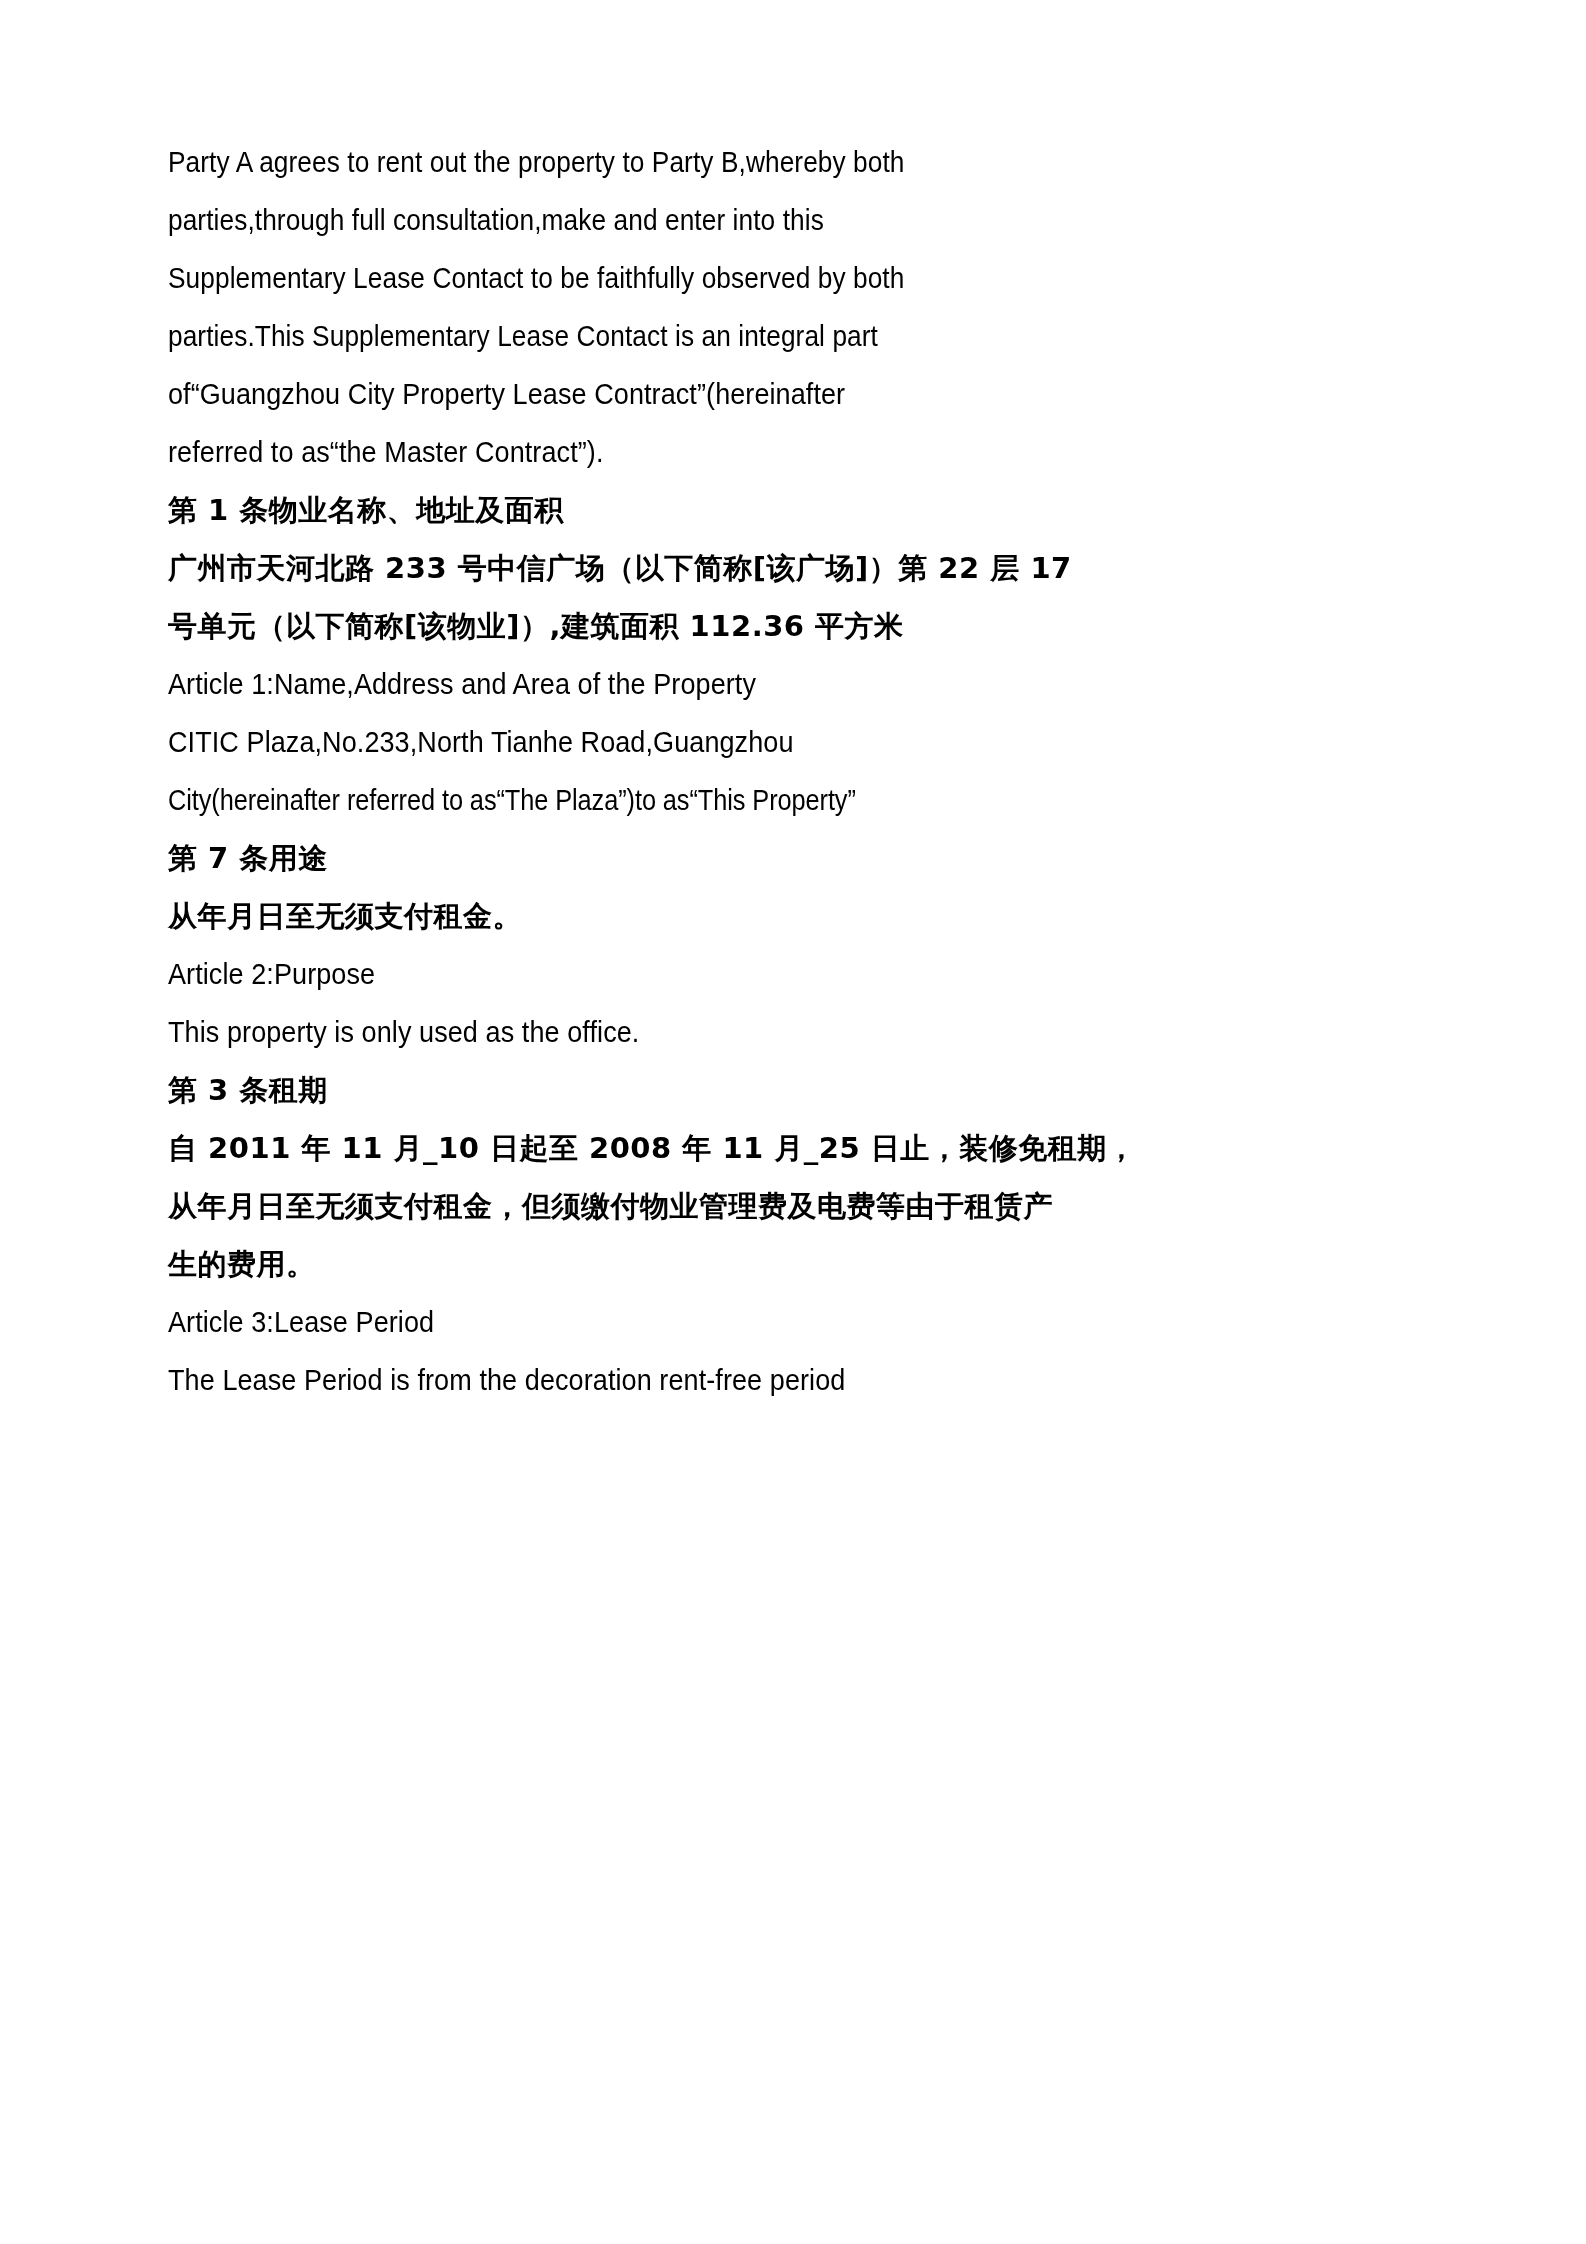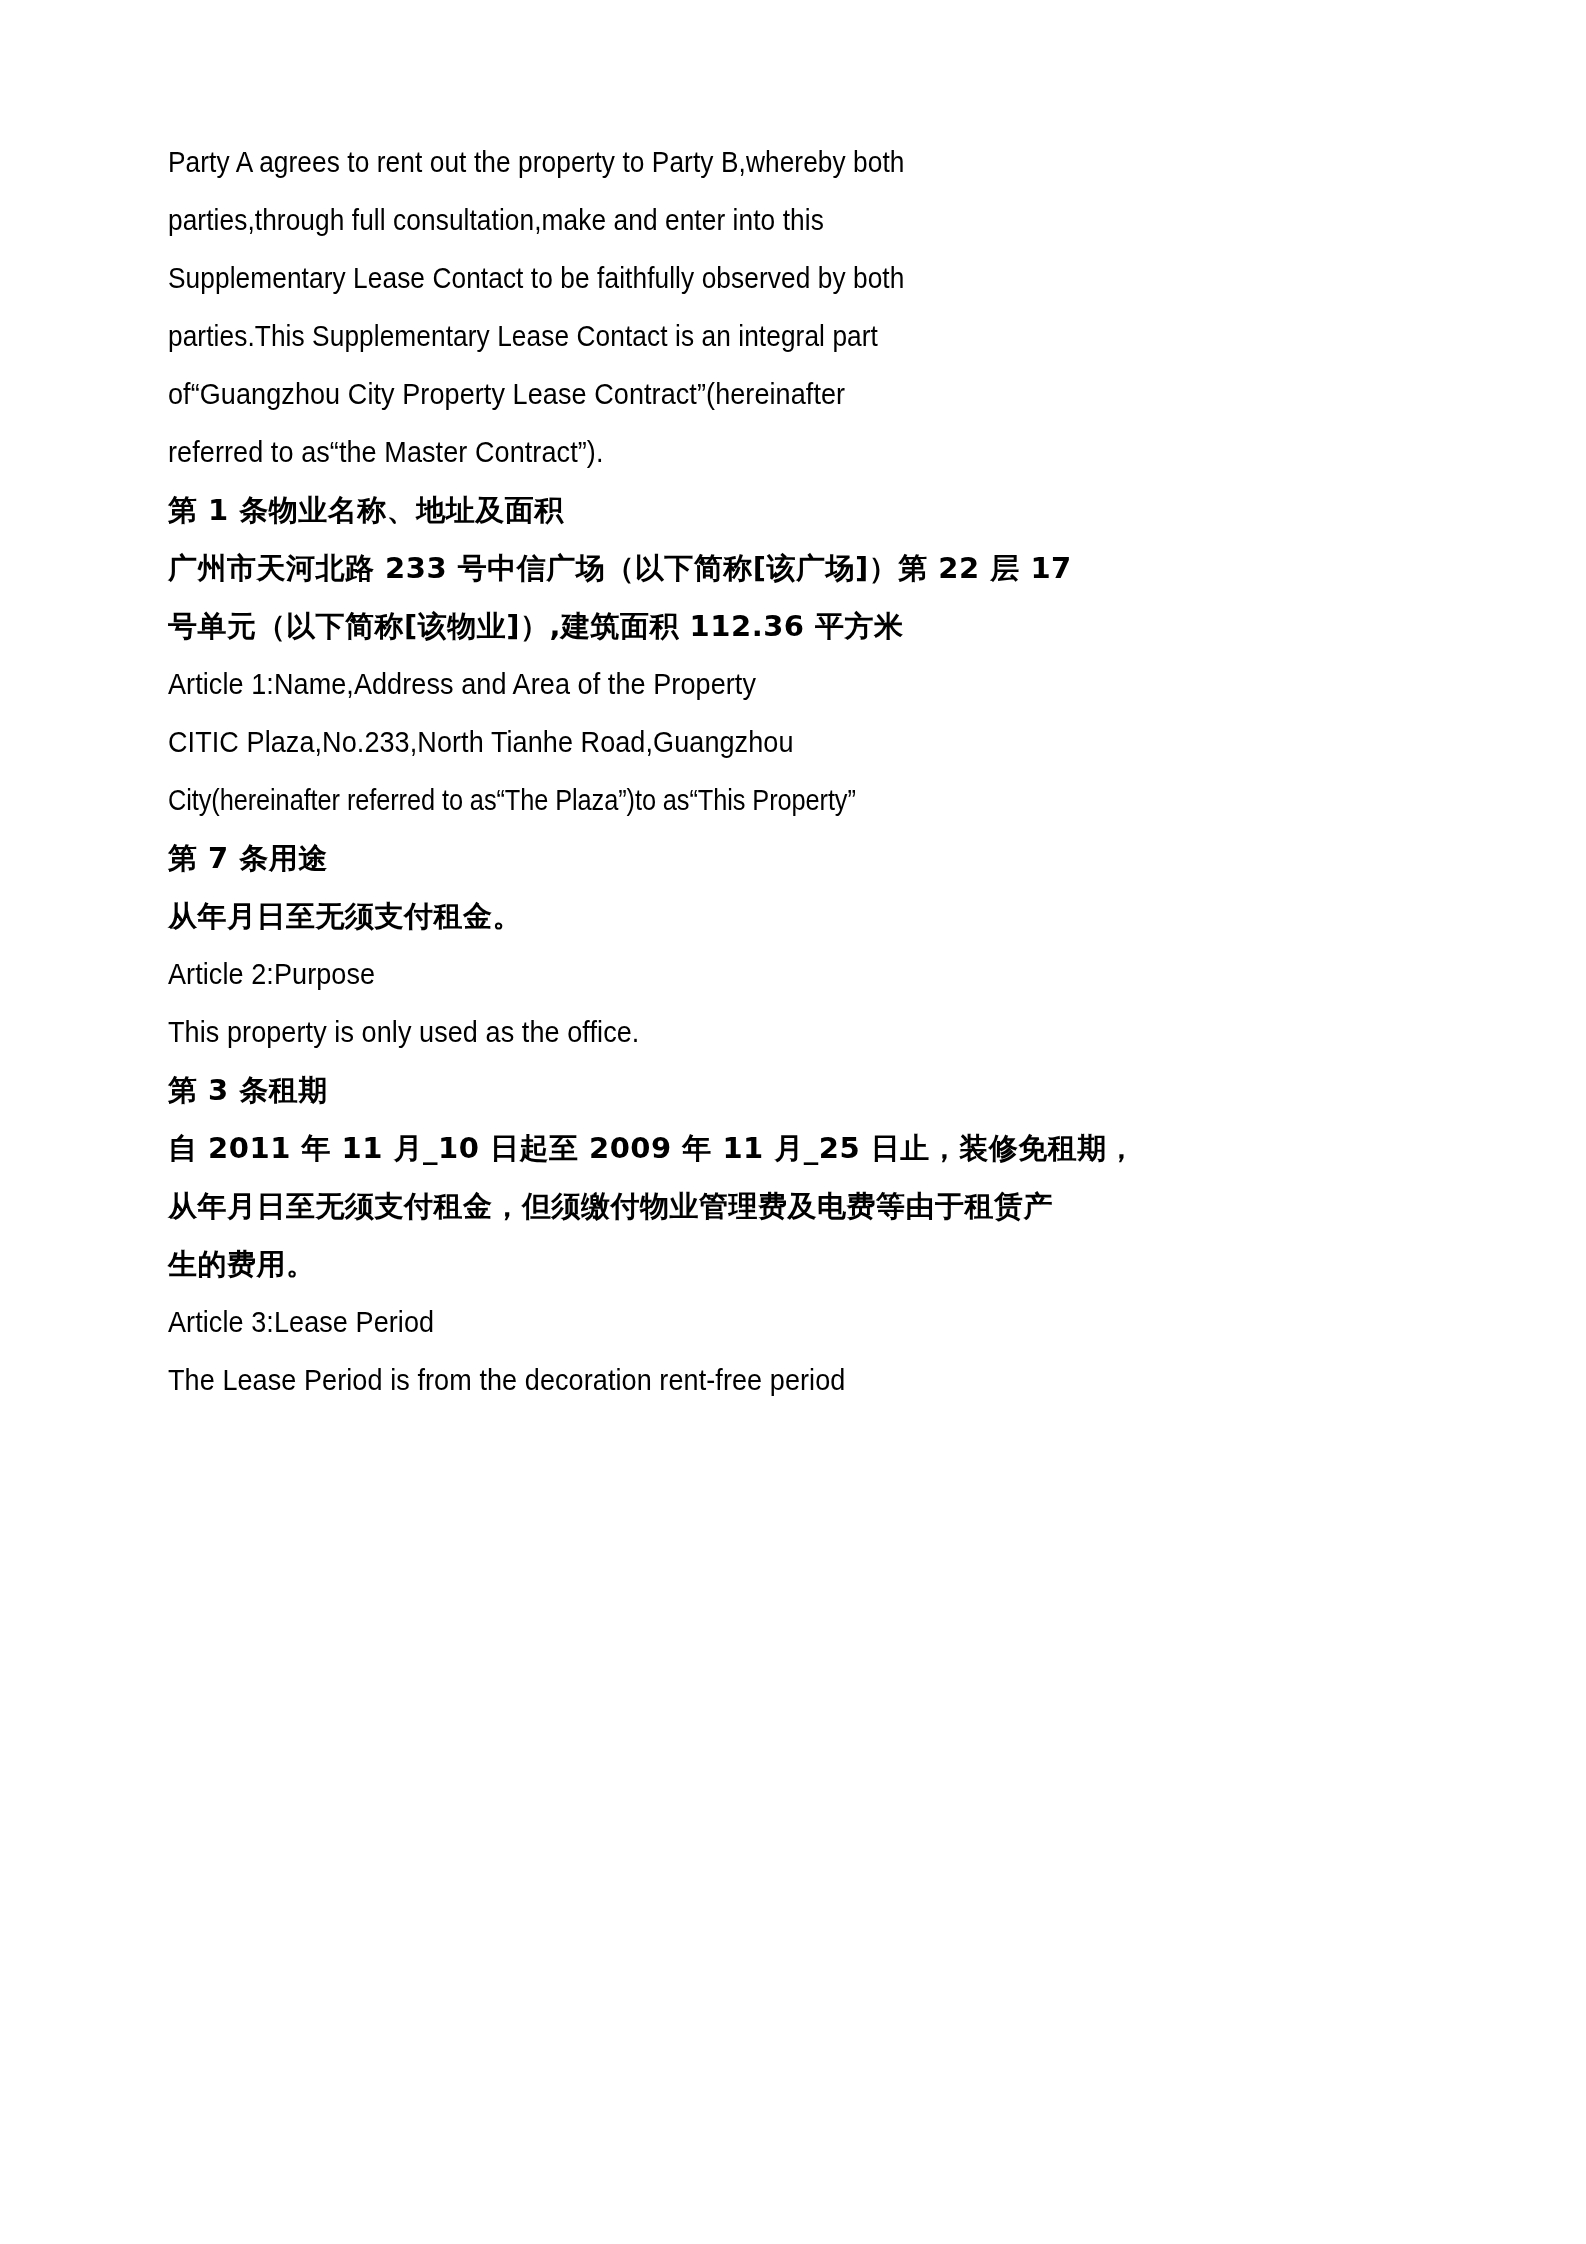--- a/index.html
+++ b/index.html
@@ -90,21 +90,21 @@
     <div class="line en loose">CITIC Plaza,No.233,North Tianhe Road,Guangzhou</div>
     <div class="line en tight">City(hereinafter referred to as“The Plaza”)to as“This Property”</div>
 
     <div class="line cn">第 7 条用途</div>
     <div class="line cn">从年月日至无须支付租金。</div>
 
     <div class="line en loose">Article 2:Purpose</div>
     <div class="line en loose">This property is only used as the office.</div>
 
     <div class="line cn">第 3 条租期</div>
-    <div class="line cn">自 2011 年 11 月_10 日起至 2009 年 11 月_25 日止，装修免租期，</div>
+    <div class="line cn">自 2011 年 11 月_10 日起至 2008 年 11 月_25 日止，装修免租期，</div>
     <div class="line cn">从年月日至无须支付租金，但须缴付物业管理费及电费等由于租赁产</div>
     <div class="line cn">生的费用。</div>
 
     <div class="line en loose">Article 3:Lease Period</div>
     <div class="line en loose">The Lease Period is from the decoration rent-free period</div>
 
   </div>
 </div>
 
 </body></html>

